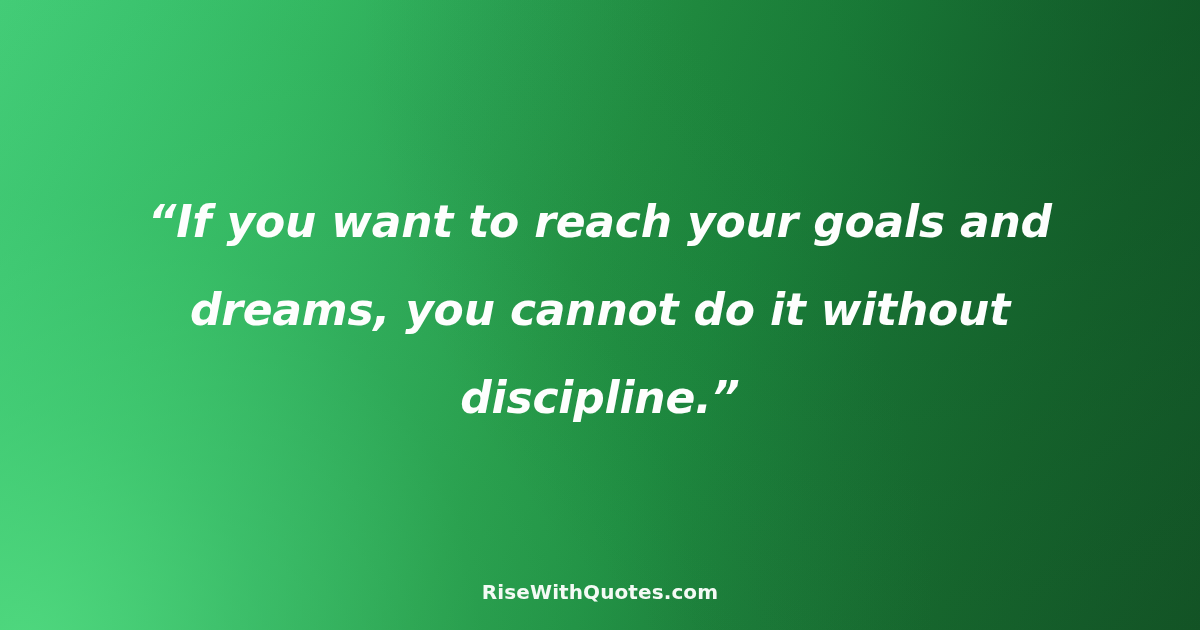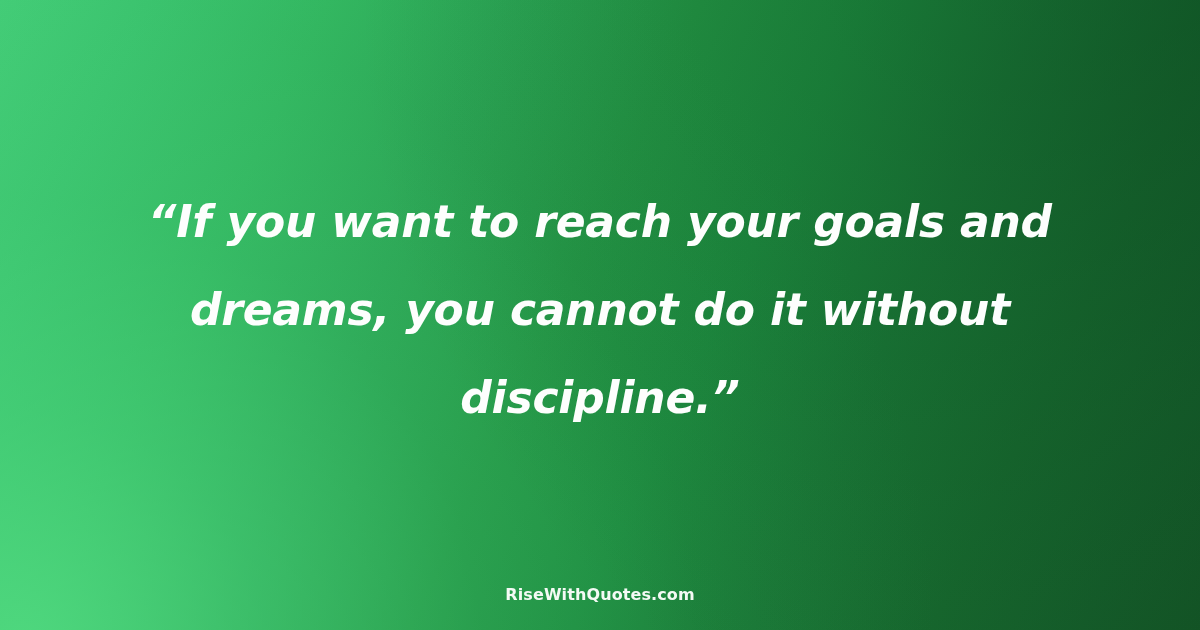--- a/index.html
+++ b/index.html
@@ -105,21 +105,21 @@
     right: 0;
     bottom: 26px;
     text-align: center;
   }
 
   .footer-text {
     display: inline-block;
     font-family: "DejaVu Sans", sans-serif;
     font-style: normal;
     font-weight: 600;
-    font-size: 16px;
+    font-size: 20px;
     letter-spacing: 0.1px;
     color: #f4faf5;
     margin-top: 17px;
   }
 </style>
 </head>
 <body>
 
 <div class="quote-card">
 

